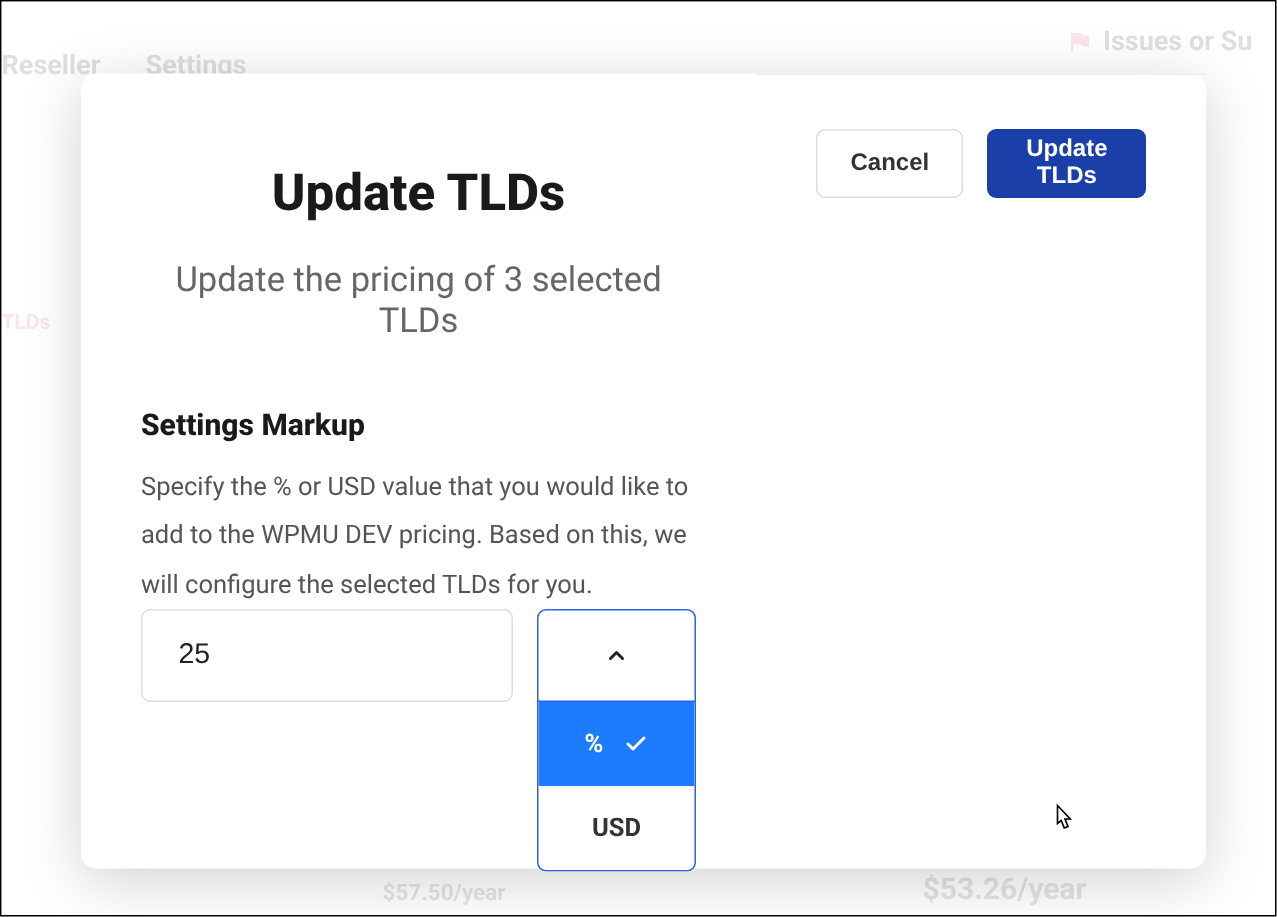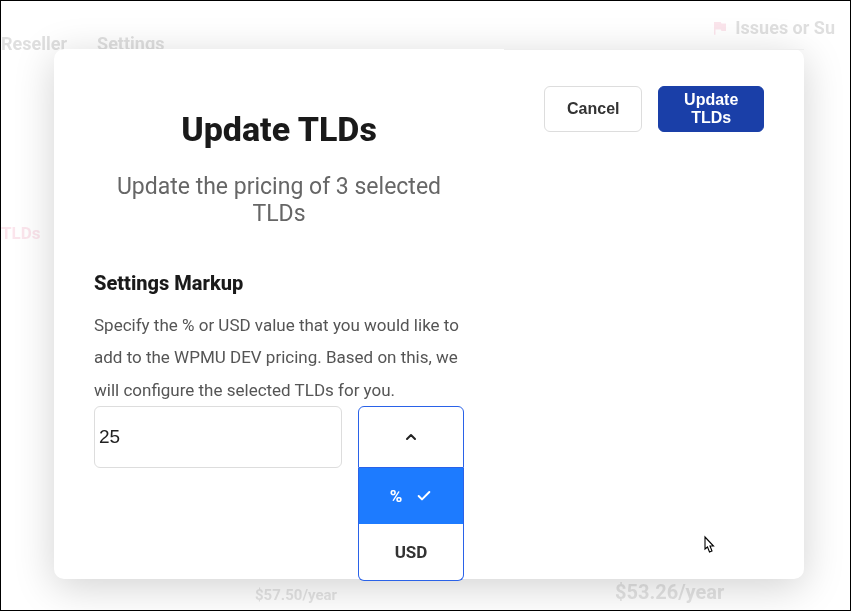--- a/index.html
+++ b/index.html
@@ -35,24 +35,24 @@
     font-size: 18px;
     color: #333;
     display: flex;
     align-items: center;
     gap: 6px;
   }
   .bg-issues svg { width: 18px; height: 18px; }
   .bg-tlds {
     position: absolute;
     left: 0;
-    top: 222px;
+    top: 206px;
     font-weight: 700;
     color: #e85a8b;
-    font-size: 17px;
+    font-size: 14px;
   }
   .bg-price1 {
     position: absolute;
     left: 254px;
     bottom: 6px;
     font-weight: 700;
     font-size: 15px;
     color: #555;
   }
   .bg-price2 {
@@ -114,21 +114,21 @@
   }
   .controls {
     display: flex;
     gap: 16px;
   }
   .markup-input {
     width: 248px;
     height: 62px;
     border: 1px solid #ddd;
     border-radius: 6px;
-    padding: 0 4px;
+    padding: 0 24px;
     font-size: 19px;
     font-weight: 500;
     color: #222;
     outline: none;
   }
   .dropdown {
     position: relative;
     width: 106px;
   }
   .dropdown-trigger {

